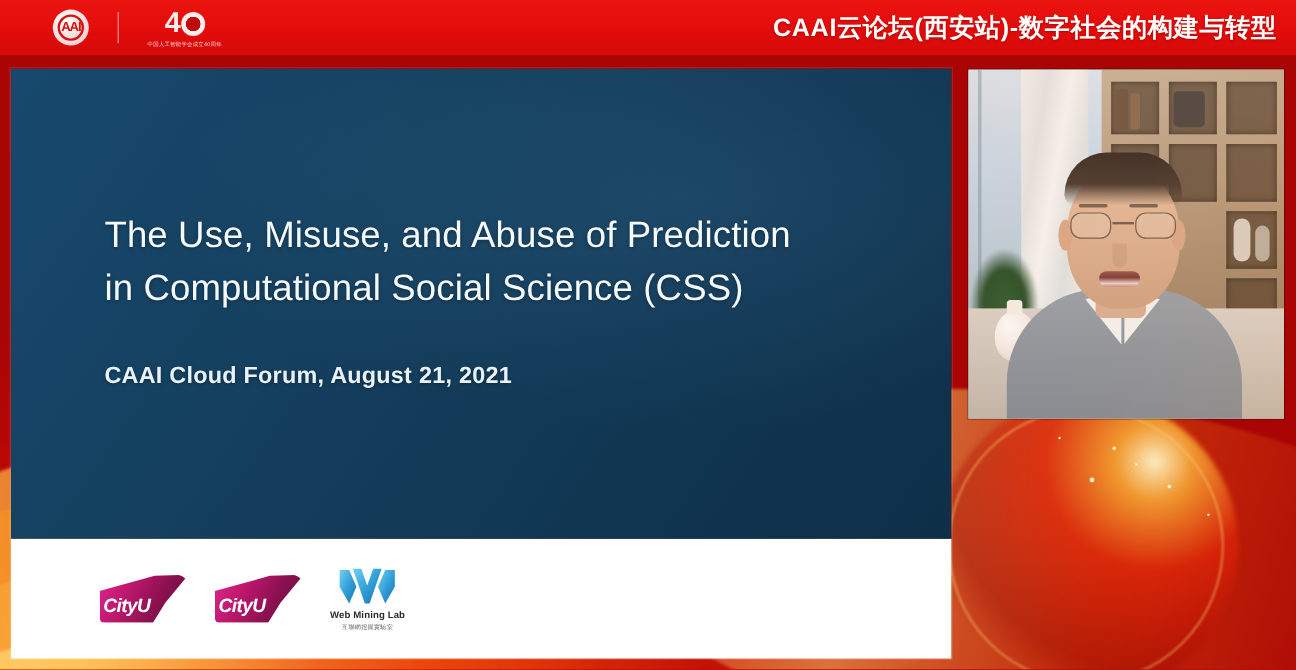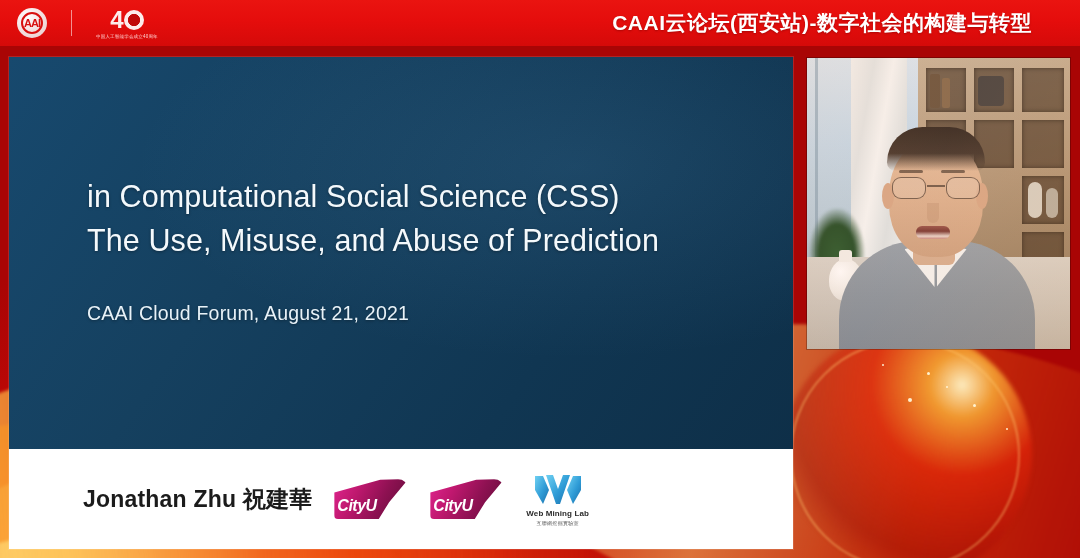--- a/index.html
+++ b/index.html
@@ -78,21 +78,21 @@
   }
 
   
   .header {
     position:absolute; left:0; top:0;
     width:1080px; height:46px;
     background:linear-gradient(180deg,#ea1410 0%, #e50d0c 45%, #d50a09 100%);
     display:flex; align-items:center;
     z-index:6;
   }
-  .brand { display:flex; align-items:center; padding-left:17px; gap:10px; }
+  .brand { display:flex; align-items:center; padding-left:44px; gap:10px; }
 
   .caai-mark {
     width:30px; height:30px; border-radius:50%;
     background:radial-gradient(circle at 35% 30%, #ffffff 0%, #f2dede 55%, #e9c9c9 100%);
     display:flex; align-items:center; justify-content:center;
     position:relative; flex:0 0 auto;
   }
   .caai-mark::after {
     content:""; position:absolute; left:4px; top:4px; right:4px; bottom:4px;
     border-radius:50%; border:2px solid #d8100f;
@@ -123,21 +123,21 @@
     line-height:1; letter-spacing:-1px;
   }
   .anniv-o {
     width:20px; height:20px; border-radius:50%;
     background:radial-gradient(circle at 50% 50%, #c00a0a 0%, #c00a0a 42%, rgba(255,255,255,.92) 44%, rgba(255,255,255,.92) 100%);
     display:inline-block;
   }
   .anniv-cn { font-size:4.5px; color:#ffd2d2; margin-top:2px; letter-spacing:.2px; white-space:nowrap; }
 
   .header-title {
-    margin-left:auto; padding-right:48px;
+    margin-left:auto; padding-right:16px;
     font-size:21px; font-weight:bold; color:#ffffff;
     letter-spacing:.5px;
     text-shadow:0 1px 2px rgba(110,0,0,.45);
     white-space:nowrap;
   }
 
   
   .slide {
     position:absolute;
     left:9px; top:57px;
@@ -166,21 +166,21 @@
     color:#f4f9fc;
     line-height:1.42;
     letter-spacing:.1px;
     text-shadow:0 1px 3px rgba(0,0,0,.35);
     max-width:600px;
     margin-top:-6px;
   }
   .slide-subtitle {
     position:relative; z-index:2;
     margin-top:40px;
-    font-size:19.5px; font-weight:400;
+    font-size:19.5px; font-weight:700;
     color:#e8f2f8;
     letter-spacing:.2px;
     text-shadow:0 1px 3px rgba(0,0,0,.35);
   }
 
   .slide-footer {
     height:100px;
     background:#ffffff;
     display:flex; align-items:center;
     padding:0 26px 0 74px;
@@ -399,28 +399,27 @@
         </div>
         <div class="anniv-cn">中国人工智能学会成立40周年</div>
       </div>
     </div>
     <div class="header-title">CAAI云论坛(西安站)-数字社会的构建与转型</div>
   </div>
 
   <div class="slide">
     <div class="slide-body">
       <div class="slide-title">
+        <div>The Use, Misuse, and Abuse of Prediction</div>
         <div>in Computational Social Science (CSS)</div>
-        <div>The Use, Misuse, and Abuse of Prediction</div>
       </div>
       <div class="slide-subtitle">CAAI Cloud Forum, August 21, 2021</div>
     </div>
 
     <div class="slide-footer">
-      <div class="presenter">Jonathan Zhu 祝建華</div>
 
       <div class="logo-lockup">
         <div class="cityu-mark">
           <div class="swoosh"></div>
           <div class="word">CityU</div>
         </div>
       </div>
 
       <div class="logo-lockup">
         <div class="cityu-mark">

